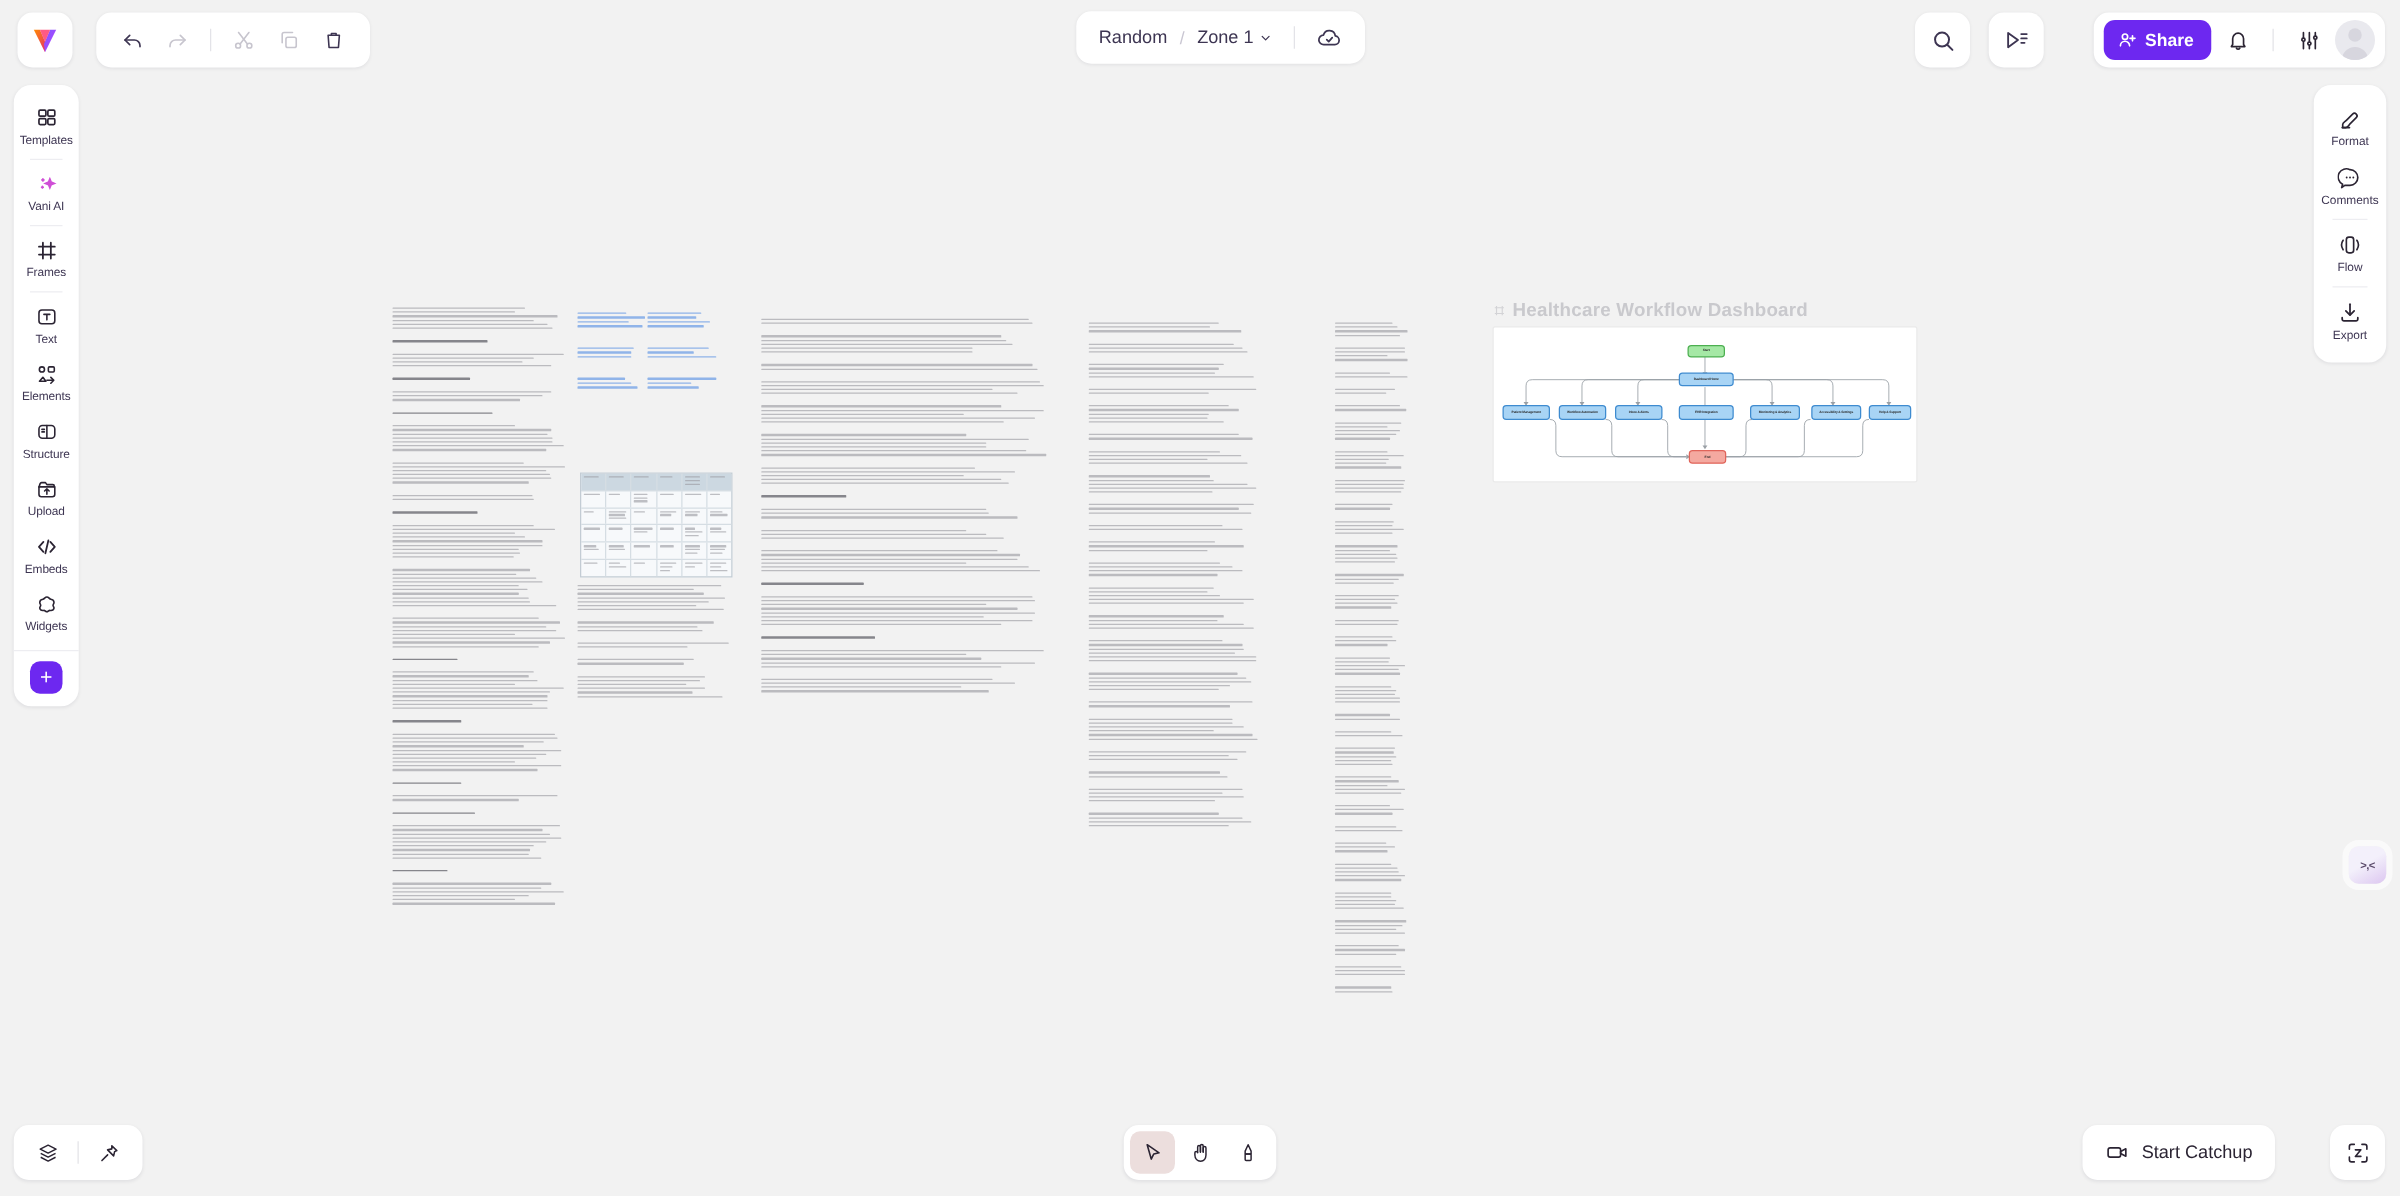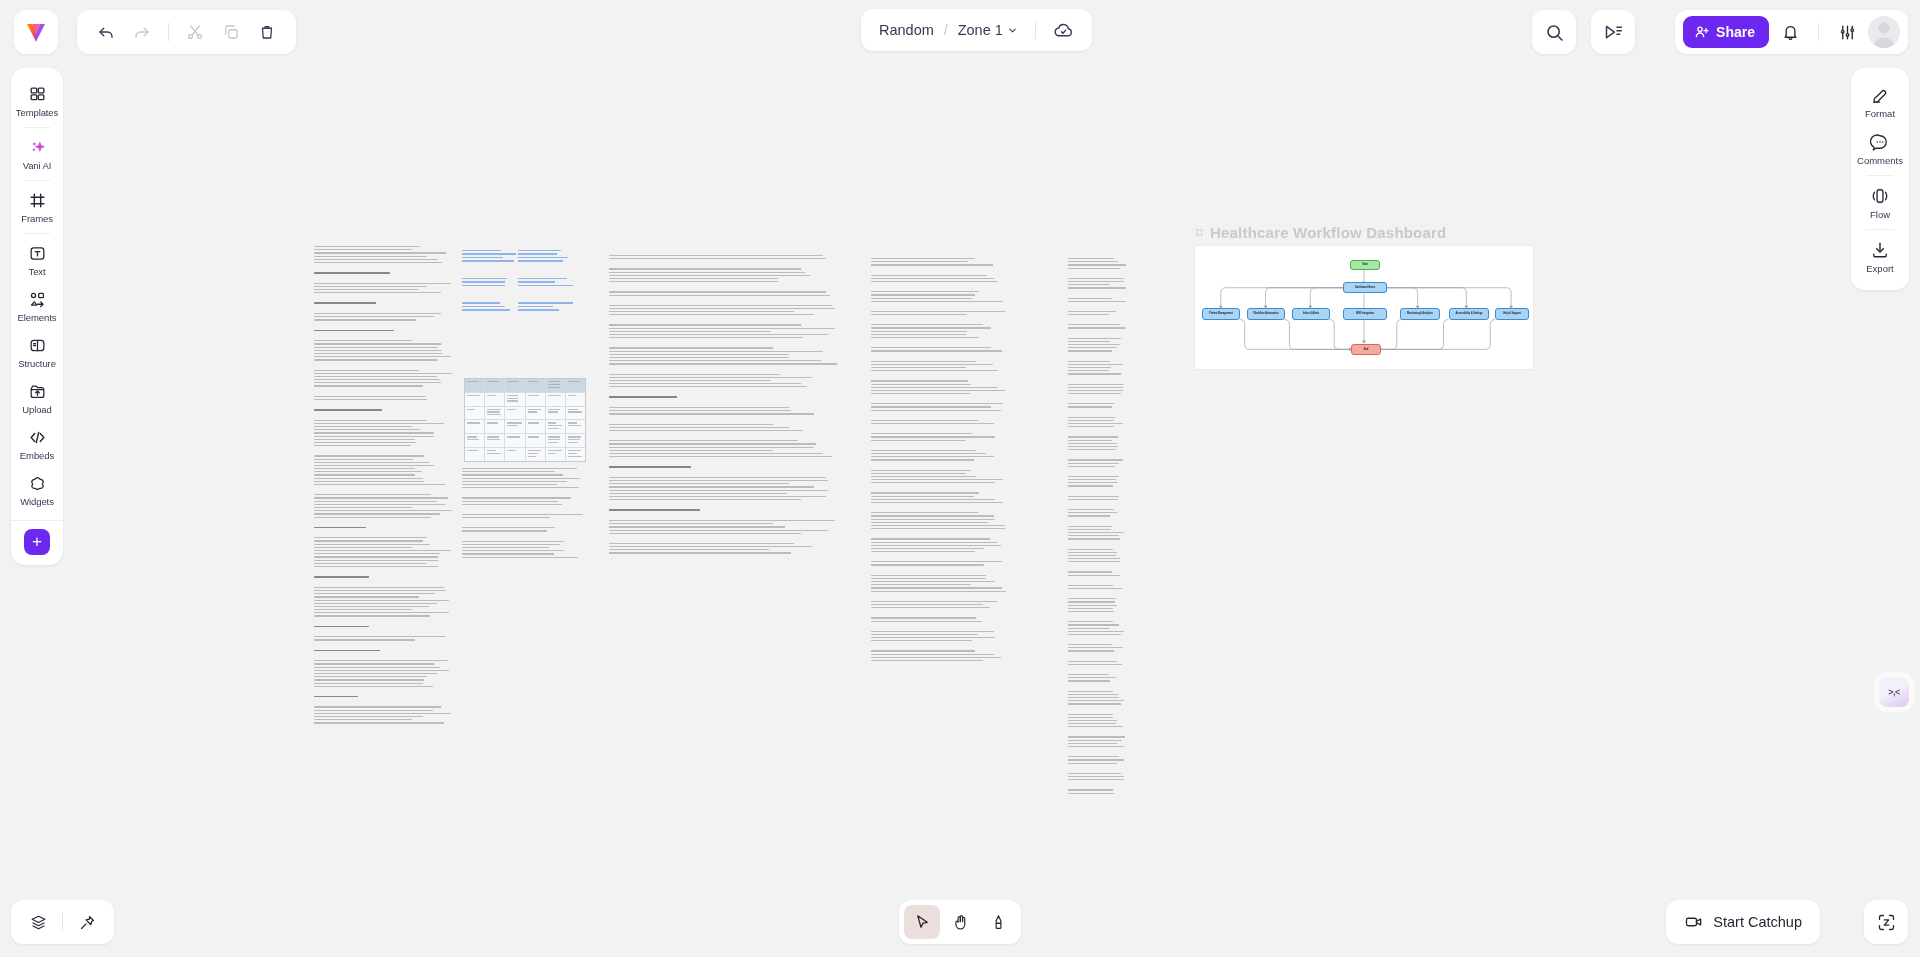--- a/index.html
+++ b/index.html
@@ -758,21 +758,21 @@
         <div class="tline sp"></div>
         <div class="tline" style="width:92%"></div>
         <div class="tline" style="width:97%"></div>
         <div class="tline" style="width:96%"></div>
         <div class="tline sp"></div>
         <div class="tline" style="width:77%"></div>
         <div class="tline" style="width:80%"></div>
         <div class="tline sp"></div>
       </div>
 
-    <div id="frame-wrap" style="left:1194px; top:224px; width:340px;">
+    <div id="frame-wrap" style="left:1194px; top:240px; width:340px;">
       <div class="frame-title">
         <svg width="11" height="11" viewBox="0 0 24 24" fill="none" stroke="#c9c9cd" stroke-width="2">
           <path d="M4 7h16M4 17h16M7 4v16M17 4v16"></path>
         </svg>
         <span>Healthcare Workflow Dashboard</span>
       </div>
       <div class="frame-body" style="height:125px;">
         <svg class="flow-svg" viewBox="0 0 340 125">
           <g stroke="#9aa0a6" stroke-width=".7" fill="none">
             <path d="M170 23 L170 36"></path>

